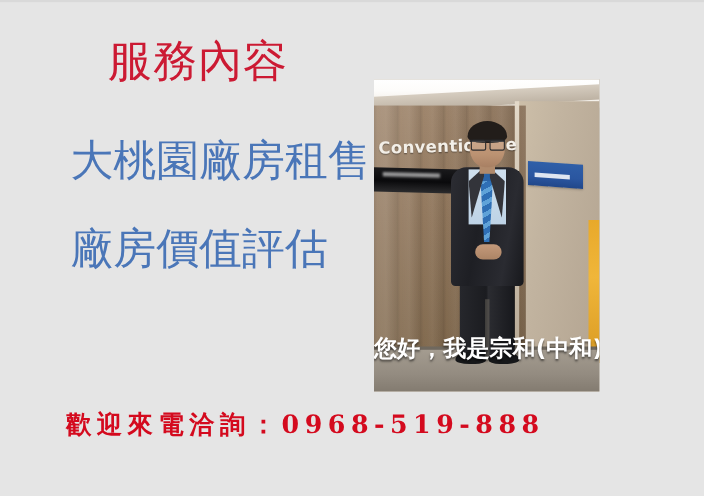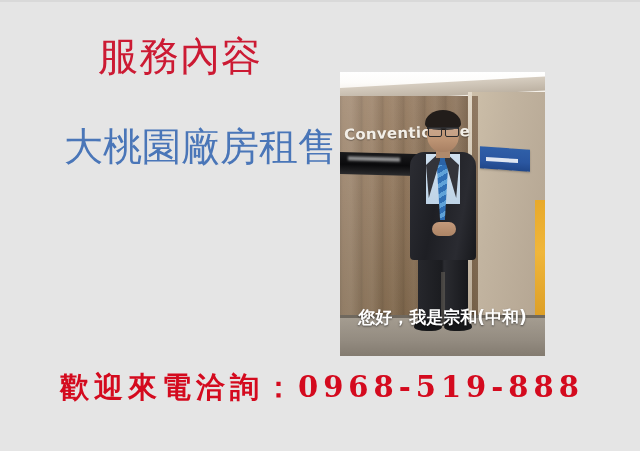--- a/index.html
+++ b/index.html
@@ -50,21 +50,21 @@
   }
   .bullet-0 { top: 128px; }
   .bullet-1 { top: 208px; }
   .bullet-2 { top: 288px; }
 
   .phone-line {
     position: absolute;
     left: 60px;
     top: 370px;
     width: 525px;
-    font-size: 29px;
+    font-size: 23px;
     line-height: 34px;
     font-weight: bold;
     color: #d40a1e;
     letter-spacing: 5px;
     white-space: nowrap;
   }
 
   
   .photo {
     position: absolute;
@@ -320,39 +320,40 @@
     border-radius: 40% 50% 50% 40% / 70% 70% 40% 40%;
   }
 
   .photo-caption {
     position: absolute;
     left: 0;
     bottom: 28px;
     width: 205px;
     text-align: center;
     font-family: "DejaVu Sans", "Liberation Sans", sans-serif;
-    font-size: 17px;
+    font-size: 21px;
     line-height: 22px;
     font-weight: bold;
     color: #ffffff;
     white-space: nowrap;
     text-shadow: 0 1px 2px rgba(0,0,0,0.55);
   }
 </style>
 </head>
 <body>
 
 <div id="page">
 
   <div class="top-rule"></div>
 
   <div class="slide-title">服務內容</div>
 
   <div class="bullet bullet-0">大桃園廠房租售</div>
 
+  <div class="bullet bullet-1">廠房價值評估</div>
 
 
   <div class="phone-line">歡迎來電洽詢：0968-519-888</div>
 
   <div class="photo">
 
     <div class="ph-ceiling"></div>
     <div class="ph-ceiling-edge"></div>
 
     <div class="ph-wall-right"></div>

